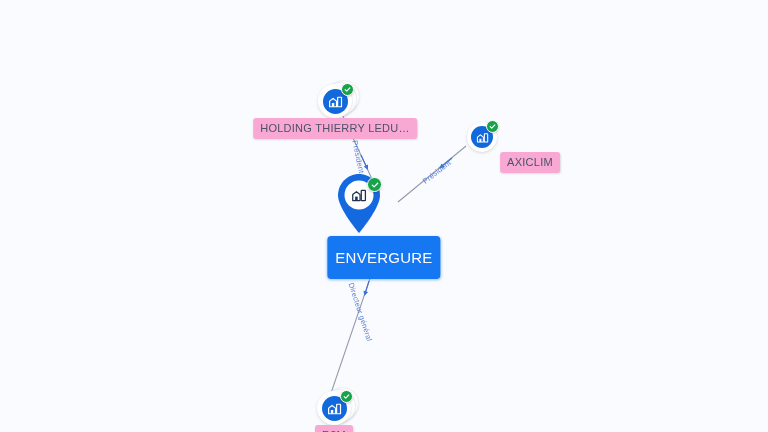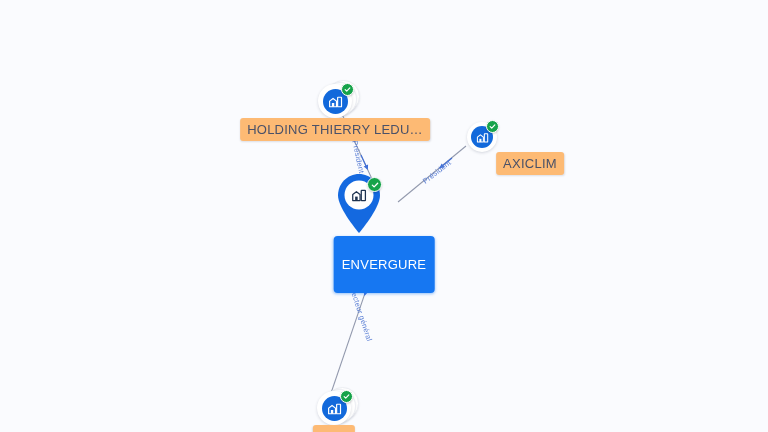--- a/index.html
+++ b/index.html
@@ -84,37 +84,37 @@
   
   .pin-wrap {
     position: absolute;
     transform: translate(-50%, -100%);
   }
 
   
   .node-label {
     position: absolute;
     transform: translate(-50%, 0);
-    background: #fdba74;
+    background: #f9a8d4;
     color: #4a5168;
-    font-size: 13px;
+    font-size: 11px;
     letter-spacing: 0.25px;
     line-height: 1;
     padding: 5px 7px 5px 7px;
     border-radius: 3px;
     white-space: nowrap;
     box-shadow: 0 1px 2px rgba(40,50,80,0.14);
   }
   .node-label.selected {
     background: #1677f2;
     color: #ffffff;
     border-radius: 4px;
     box-shadow: 0 1px 3px rgba(22,119,242,0.45);
-    font-size: 13px;
-    padding: 22px 8px;
+    font-size: 15px;
+    padding: 14px 8px;
   }
 
   
   .edge-label {
     position: absolute;
     color: #5b7fd4;
     font-size: 7.5px;
     letter-spacing: 0.2px;
     white-space: nowrap;
     transform-origin: 50% 50%;

